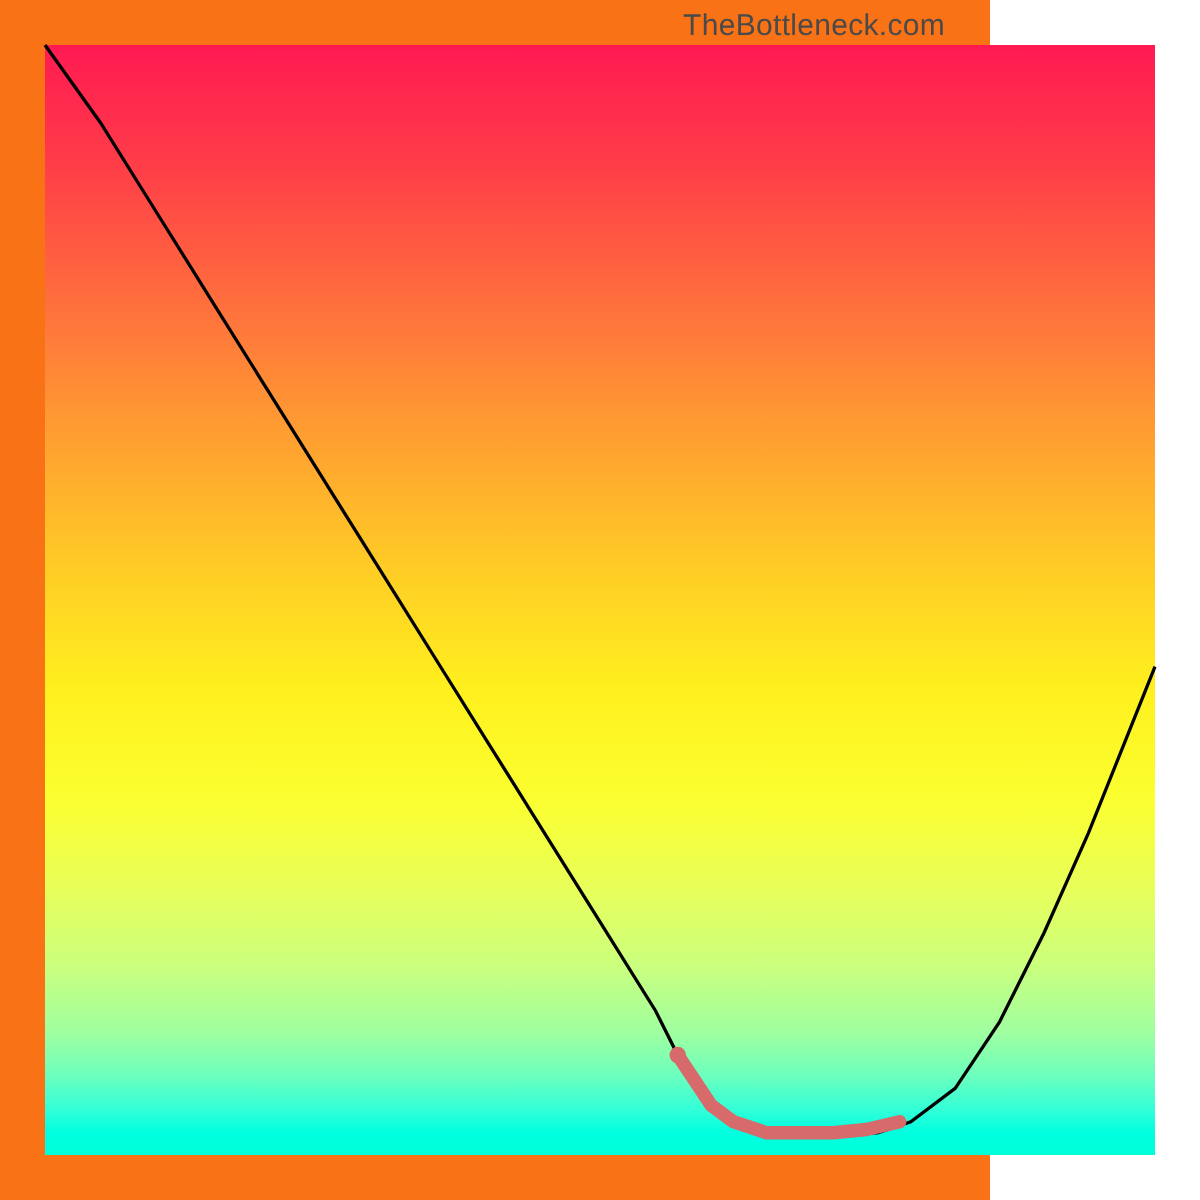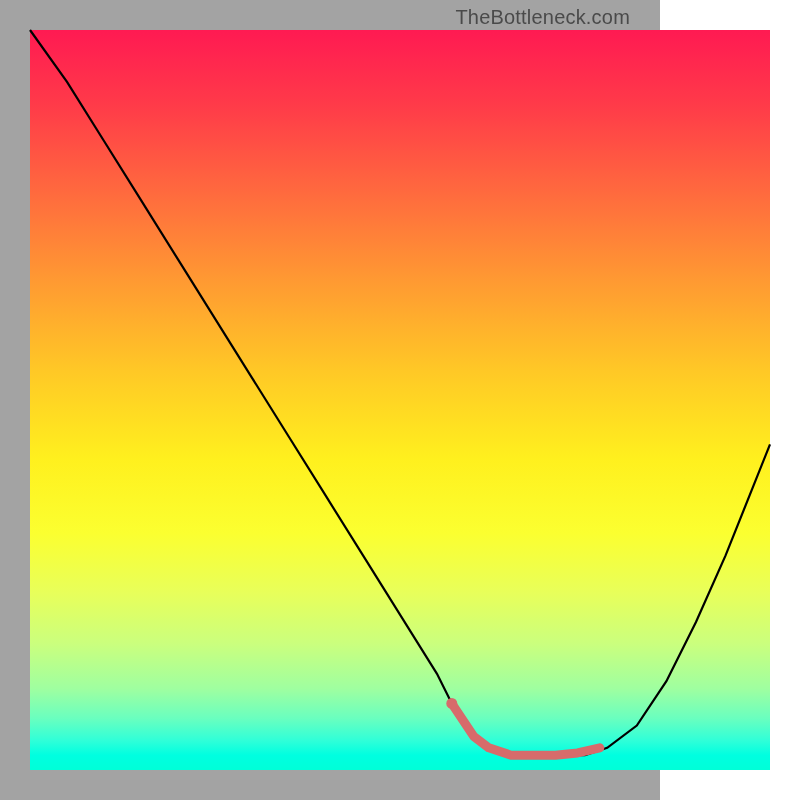--- a/index.html
+++ b/index.html
@@ -1,17 +1,17 @@
 <!DOCTYPE html>
 <html><head>
 <meta charset="utf-8">
 <style>
   * { margin: 0; padding: 0; box-sizing: border-box; }
   body { width: 800px; height: 800px; overflow: hidden; font-family: Arial, sans-serif; }
-  .container { position: relative; width: 660px; height: 800px; background: #a3a3a3; }
+  .container { position: relative; width: 660px; height: 800px; background: #f97316; }
   .plot-area {
     position: absolute;
     left: 30px;
     top: 30px;
     width: 740px;
     height: 740px;
     background: linear-gradient(to bottom,
       #ff1a52 0%,
       #ff3a49 10%,
       #ff6a3e 22%,

